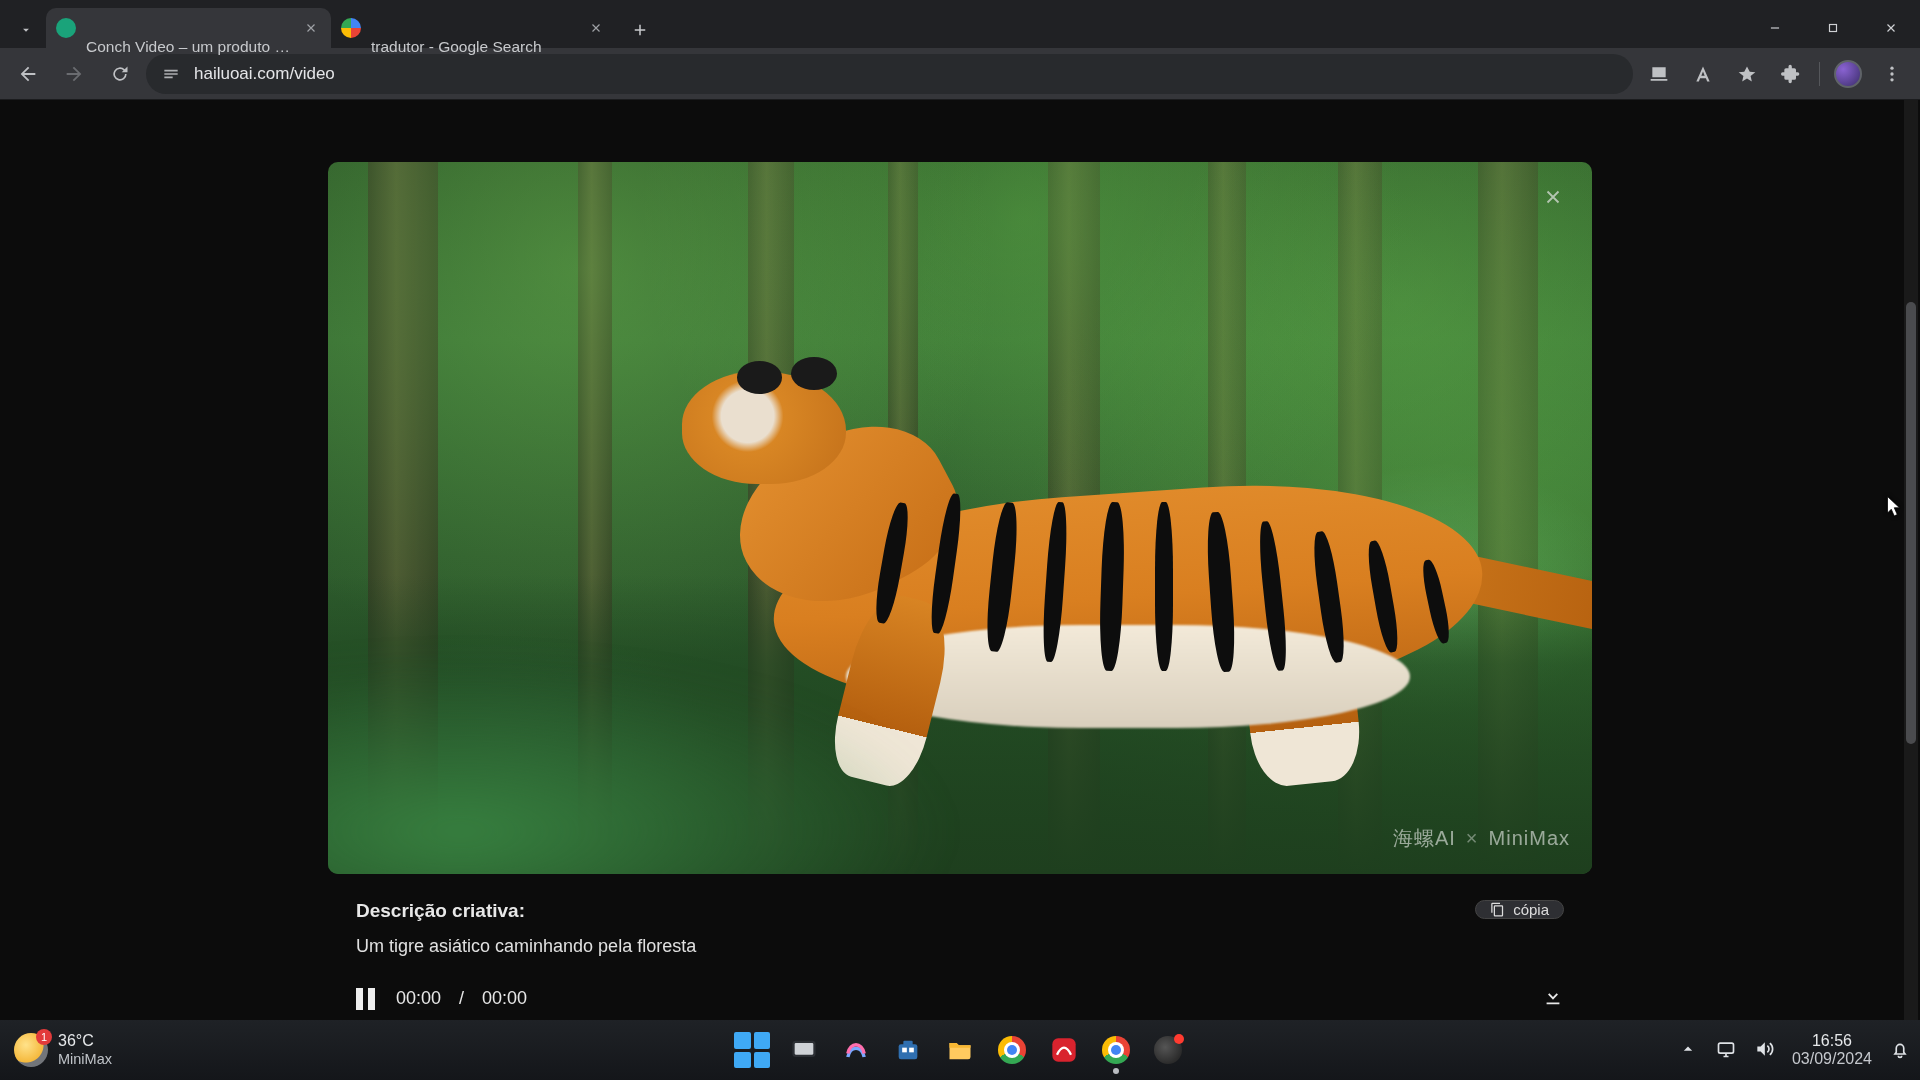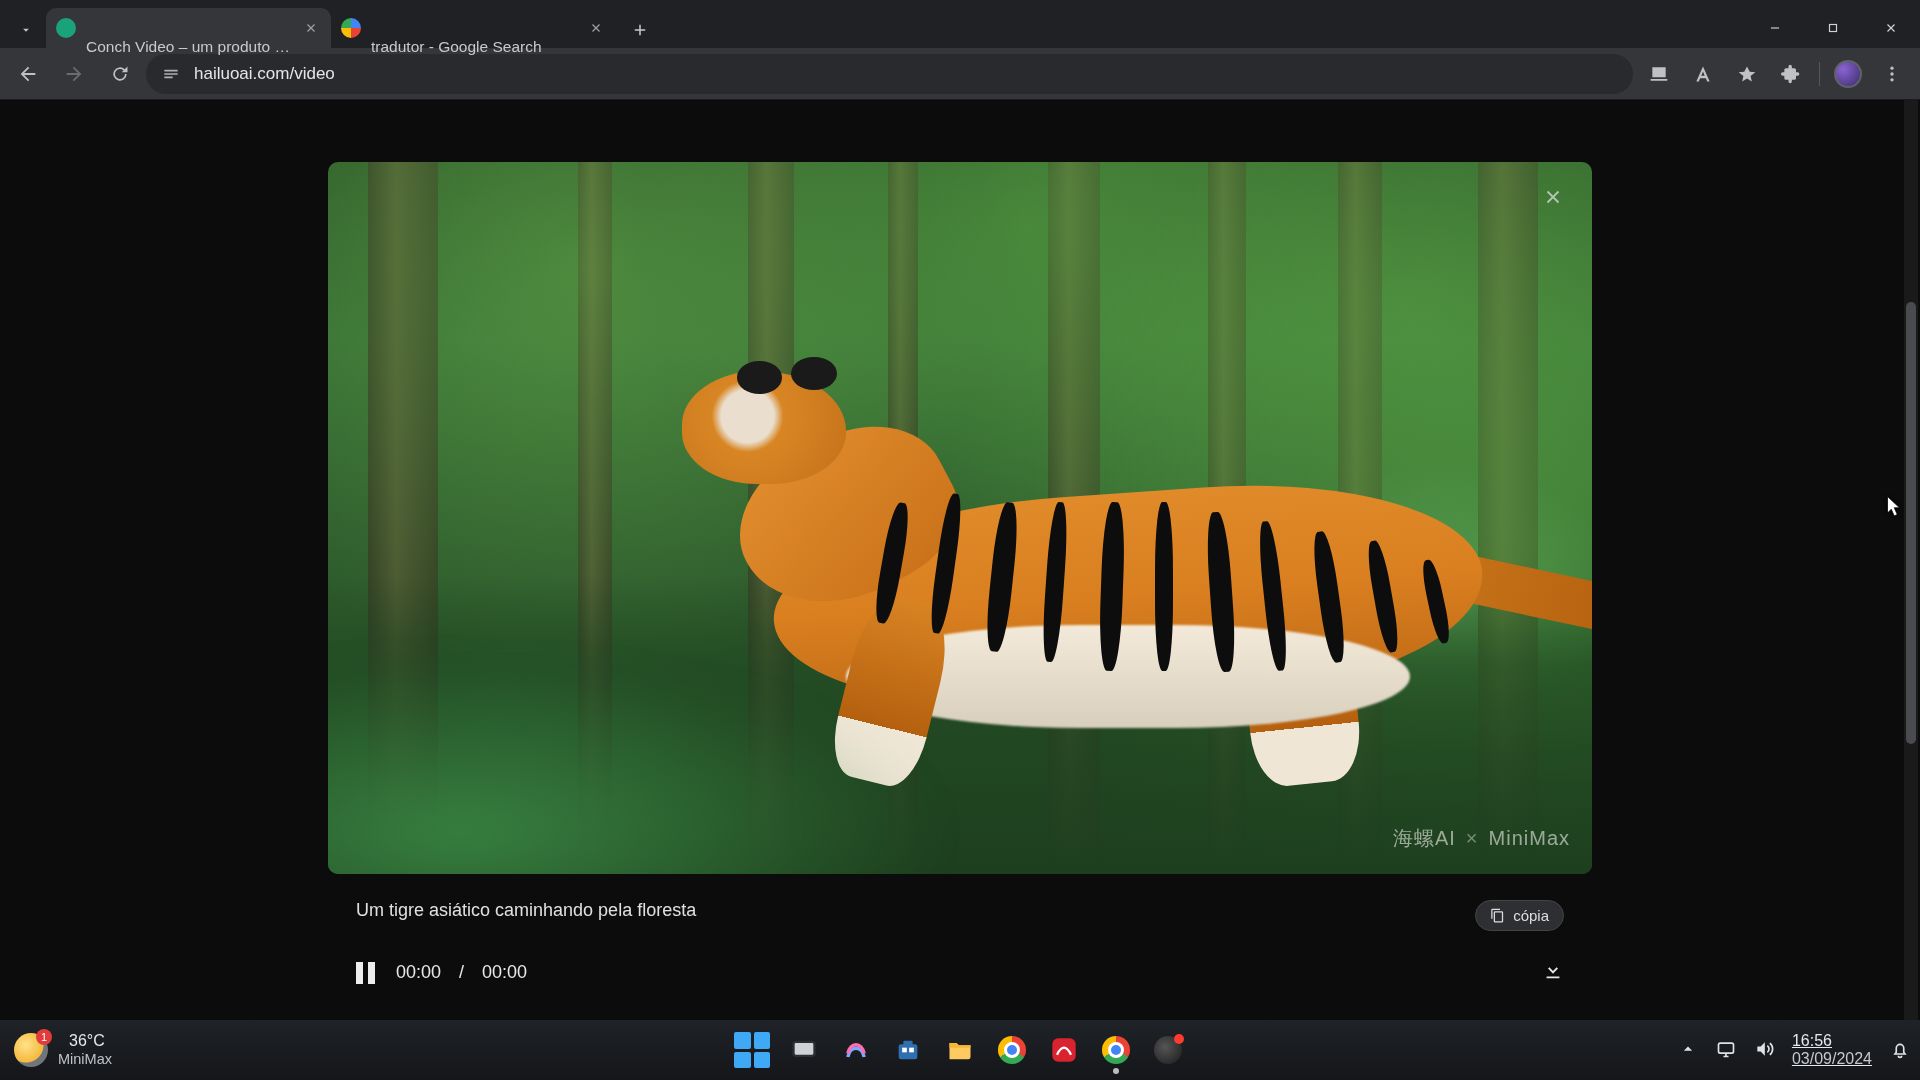--- a/index.html
+++ b/index.html
@@ -117,21 +117,21 @@
 .stripes span:nth-child(9){left:70%;top:36%;width:2.2%;height:28%;transform:rotate(-8deg);}
 .stripes span:nth-child(10){left:76%;top:38%;width:2%;height:24%;transform:rotate(-10deg);}
 .stripes span:nth-child(11){left:82%;top:42%;width:1.8%;height:18%;transform:rotate(-12deg);}
 
 
 .desc { width:1264px; padding:26px 28px 10px; display:flex; align-items:flex-start; color:#e8e8e8;}
 .desc .left{flex:1;}
 .desc h3{font-size:19px;font-weight:700;margin-bottom:14px;}
 .desc p{font-size:18px;font-weight:400;color:#e0e0e0;}
 .copy-btn{display:flex;align-items:center;gap:8px;background:#2e2f33;border:1px solid #444;
-  padding:6px 14px;border-radius:18px;font-size:15px;color:#ddd;}
+  padding:0 14px;border-radius:18px;font-size:15px;color:#ddd;}
 .copy-btn svg{width:15px;height:15px;}
 
 .player-peek{width:1264px;padding:18px 28px 0;display:flex;align-items:center;gap:18px;color:#e8e8e8;
   font-size:18px;}
 .player-peek .pp{width:22px;height:22px;display:flex;gap:5px;}
 .player-peek .pp span{width:7px;height:22px;background:#eee;}
 .player-peek .dl{margin-left:auto;}
 
 
 .cursor{position:absolute;left:1886px;top:494px;color:#fff;}
@@ -140,21 +140,21 @@
 
 .taskbar{position:absolute;left:0;right:0;bottom:0;height:60px;
   background:linear-gradient(180deg,#1f2226,#14161a);display:flex;align-items:center;
   color:#e6e8ea;font-size:15px;}
 .weather{display:flex;align-items:center;gap:10px;padding-left:14px;}
 .weather .wicon{width:34px;height:34px;border-radius:50%;
   background:radial-gradient(circle at 35% 35%,#ffe28a,#f5b93d 55%,#72757a 58%);position:relative;}
 .weather .wicon::after{content:"1";position:absolute;right:-4px;top:-4px;background:#e23b3b;color:#fff;
   font-size:11px;width:16px;height:16px;border-radius:50%;display:flex;align-items:center;justify-content:center;}
 .weather .txt{line-height:1.15;}
-.weather .txt .t1{font-size:16px;margin-left:11px;}
+.weather .txt .t1{font-size:16px;}
 .weather .txt .t2{font-size:14.5px;color:#bfc3c8;}
 .center{position:absolute;left:50%;transform:translateX(-50%);height:100%;display:flex;align-items:center;gap:8px;}
 .start{width:36px;height:36px;display:grid;grid-template-columns:1fr 1fr;grid-template-rows:1fr 1fr;gap:3px;}
 .start span{border-radius:2px;background:#3fa9f5;}
 .search{display:flex;align-items:center;gap:12px;background:#2a2d32;border-radius:24px;
   height:42px;padding:0 18px 0 14px;border:1px solid #3b3e44;min-width:260px;}
 .search svg{width:18px;height:18px;color:#cfd2d6;}
 .search input{background:transparent;border:0;color:#cfd2d6;font-size:17px;outline:none;width:130px;}
 .search .orb{width:48px;height:36px;border-radius:18px;
   background:radial-gradient(circle at 40% 40%,#c9e6ff,#7fb6e6 60%,#4a6a88);margin-left:auto;}
@@ -162,21 +162,21 @@
 .tb-icon svg{width:28px;height:28px;}
 .chrome-ico{width:28px;height:28px;border-radius:50%;
   background:conic-gradient(#ea4335 0 120deg,#34a853 120deg 240deg,#fbbc05 240deg 360deg);
   position:relative;}
 .chrome-ico.active::after{content:"";position:absolute;left:50%;bottom:-10px;transform:translateX(-50%);
   width:6px;height:6px;border-radius:50%;background:#b9bcc1;}
 .chrome-ico .c{position:absolute;inset:6px;border-radius:50%;background:#fff;}
 .chrome-ico .c::after{content:"";position:absolute;inset:3px;border-radius:50%;background:#4285f4;}
 .sys{margin-left:auto;display:flex;align-items:center;gap:18px;padding-right:10px;}
 .sys svg{width:20px;height:20px;color:#dfe2e6;}
-.clock{line-height:1.15;text-align:left;text-decoration:underline;}
+.clock{line-height:1.15;text-align:center;}
 .clock .c1{font-size:16px;}
 .clock .c2{font-size:16px;color:#c5c8cd;}
 .obs{width:28px;height:28px;border-radius:50%;background:radial-gradient(circle at 40% 40%,#555,#1a1a1a);
   position:relative;}
 .obs::after{content:"";position:absolute;right:-2px;top:-2px;width:10px;height:10px;border-radius:50%;
   background:#ff3b30;}
 </style>
 </head>
 <body>
 
@@ -338,20 +338,21 @@
         </div>
         <div class="close-x">
           <svg viewBox="0 0 24 24" width="22" height="22">
               <path stroke="currentColor" stroke-width="2" d="M6 6l12 12M18 6L6 18"></path>
             </svg>
         </div>
       </div>
 
       <div class="desc">
         <div class="left">
+          <h3>Descrição criativa:</h3>
           <p>Um tigre asiático caminhando pela floresta</p>
         </div>
         <button class="copy-btn">
           <svg viewBox="0 0 24 24">
               <path fill="currentColor" d="M16 1H4a2 2 0 0 0-2 2v14h2V3h12V1zm3 4H8a2 2 0 0 0-2 2v14a2 2 0 0 0 2 2h11a2 2 0 0 0 2-2V7a2 2 0 0 0-2-2zm0 16H8V7h11v14z"></path>
             </svg>
           <span>cópia</span>
         </button>
       </div>
 

